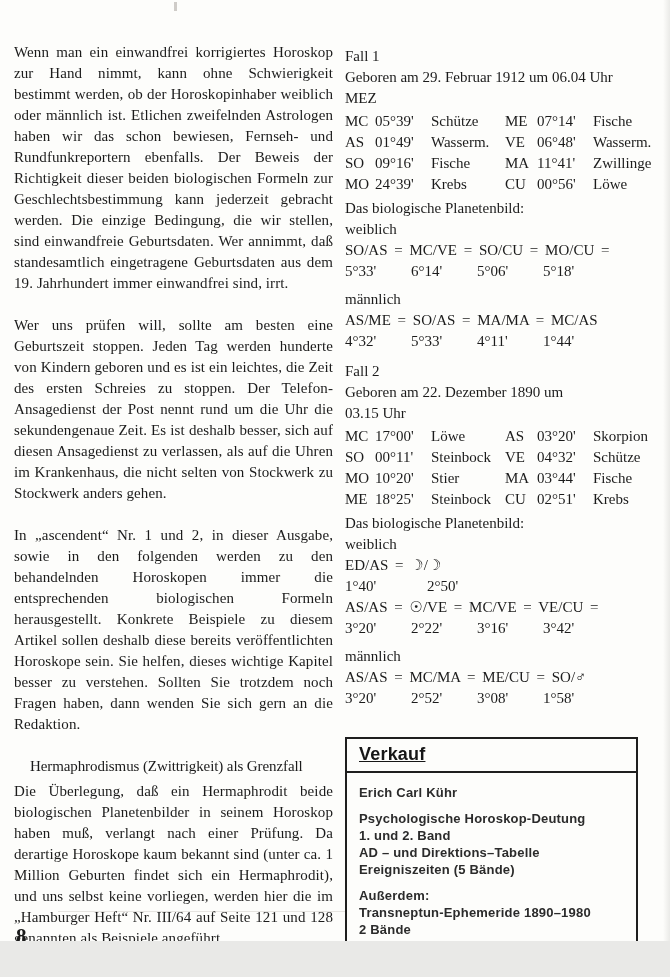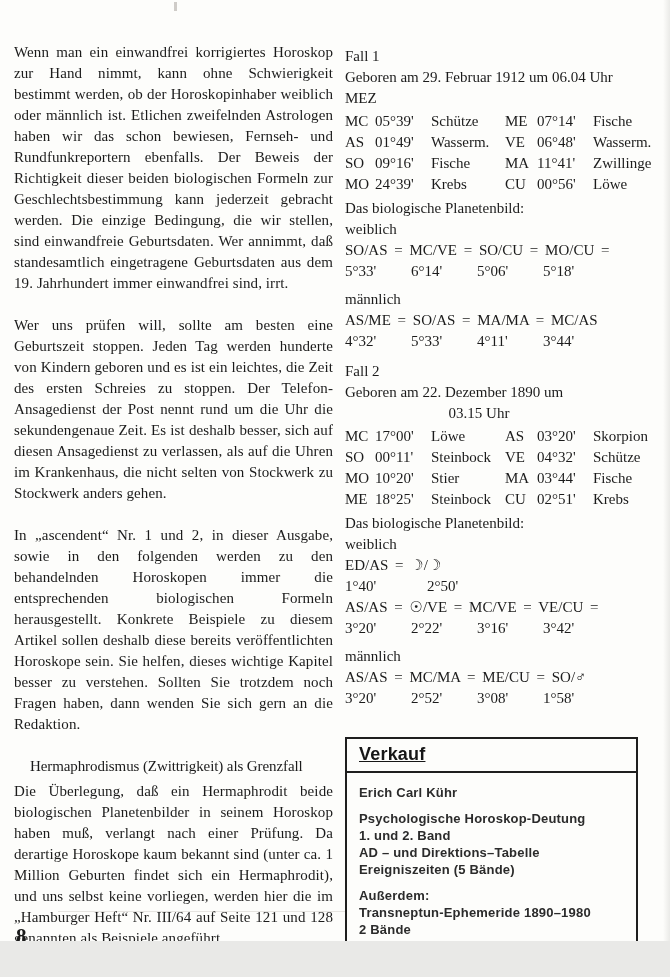--- a/index.html
+++ b/index.html
@@ -23,21 +23,21 @@
     position:absolute; left:16px; top:924px;
     font-size:21px; font-weight:bold;
   }
   
   .col-right {
     position:absolute; left:345px; top:46px; width:316px;
     font-size:15px; line-height:21px;
   }
   .rline { margin:0; }
   .fall-title { margin:0; }
-  .born-time { text-align:center; padding-right:48px; }
+  .born-time { text-align:left; padding-right:48px; }
   .pos-table { margin:2px 0 3px 0; }
   .pos-row {
     display:grid;
     grid-template-columns:30px 56px 74px 32px 56px auto;
     line-height:21px;
   }
   .bio-head { margin-top:3px; }
   .formula { word-spacing:3px; font-family:"Liberation Serif","DejaVu Sans",serif; }
   .values { display:flex; }
   .values span { display:inline-block; width:66px; }
@@ -139,21 +139,21 @@
           <span>6°14'</span>
           <span>5°06'</span>
           <span>5°18'</span>
       </div>
       <div class="rline gender">männlich</div>
       <div class="rline formula">AS/ME = SO/AS = MA/MA = MC/AS</div>
       <div class="values">
         <span>4°32'</span>
           <span>5°33'</span>
           <span>4°11'</span>
-          <span>3°44'</span>
+          <span>1°44'</span>
       </div>
     </div>
 
     <div class="fall2-block">
       <div class="fall-title">Fall 2</div>
       <div class="rline">Geboren am 22. Dezember 1890 um</div>
       <div class="rline born-time">03.15 Uhr</div>
 
       <div class="pos-table">
         <div class="pos-row">

